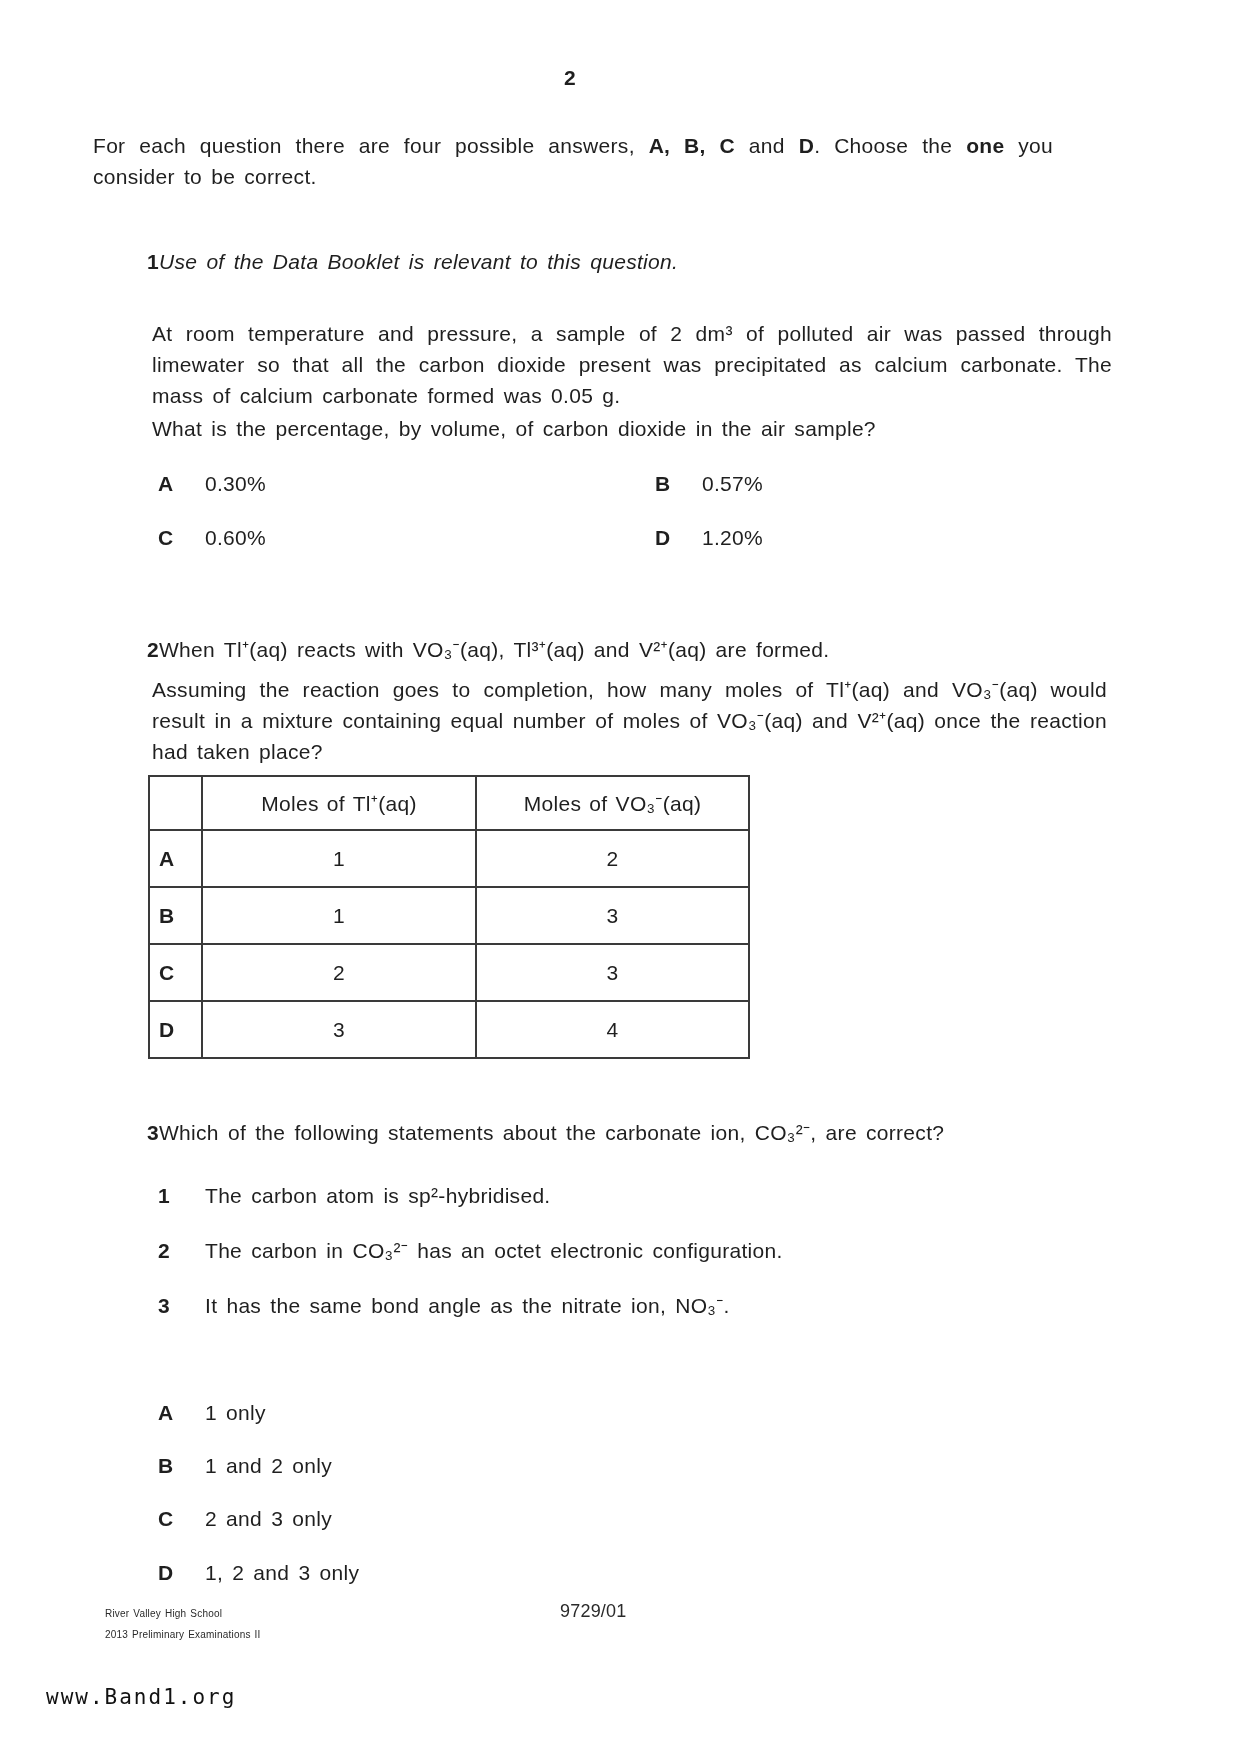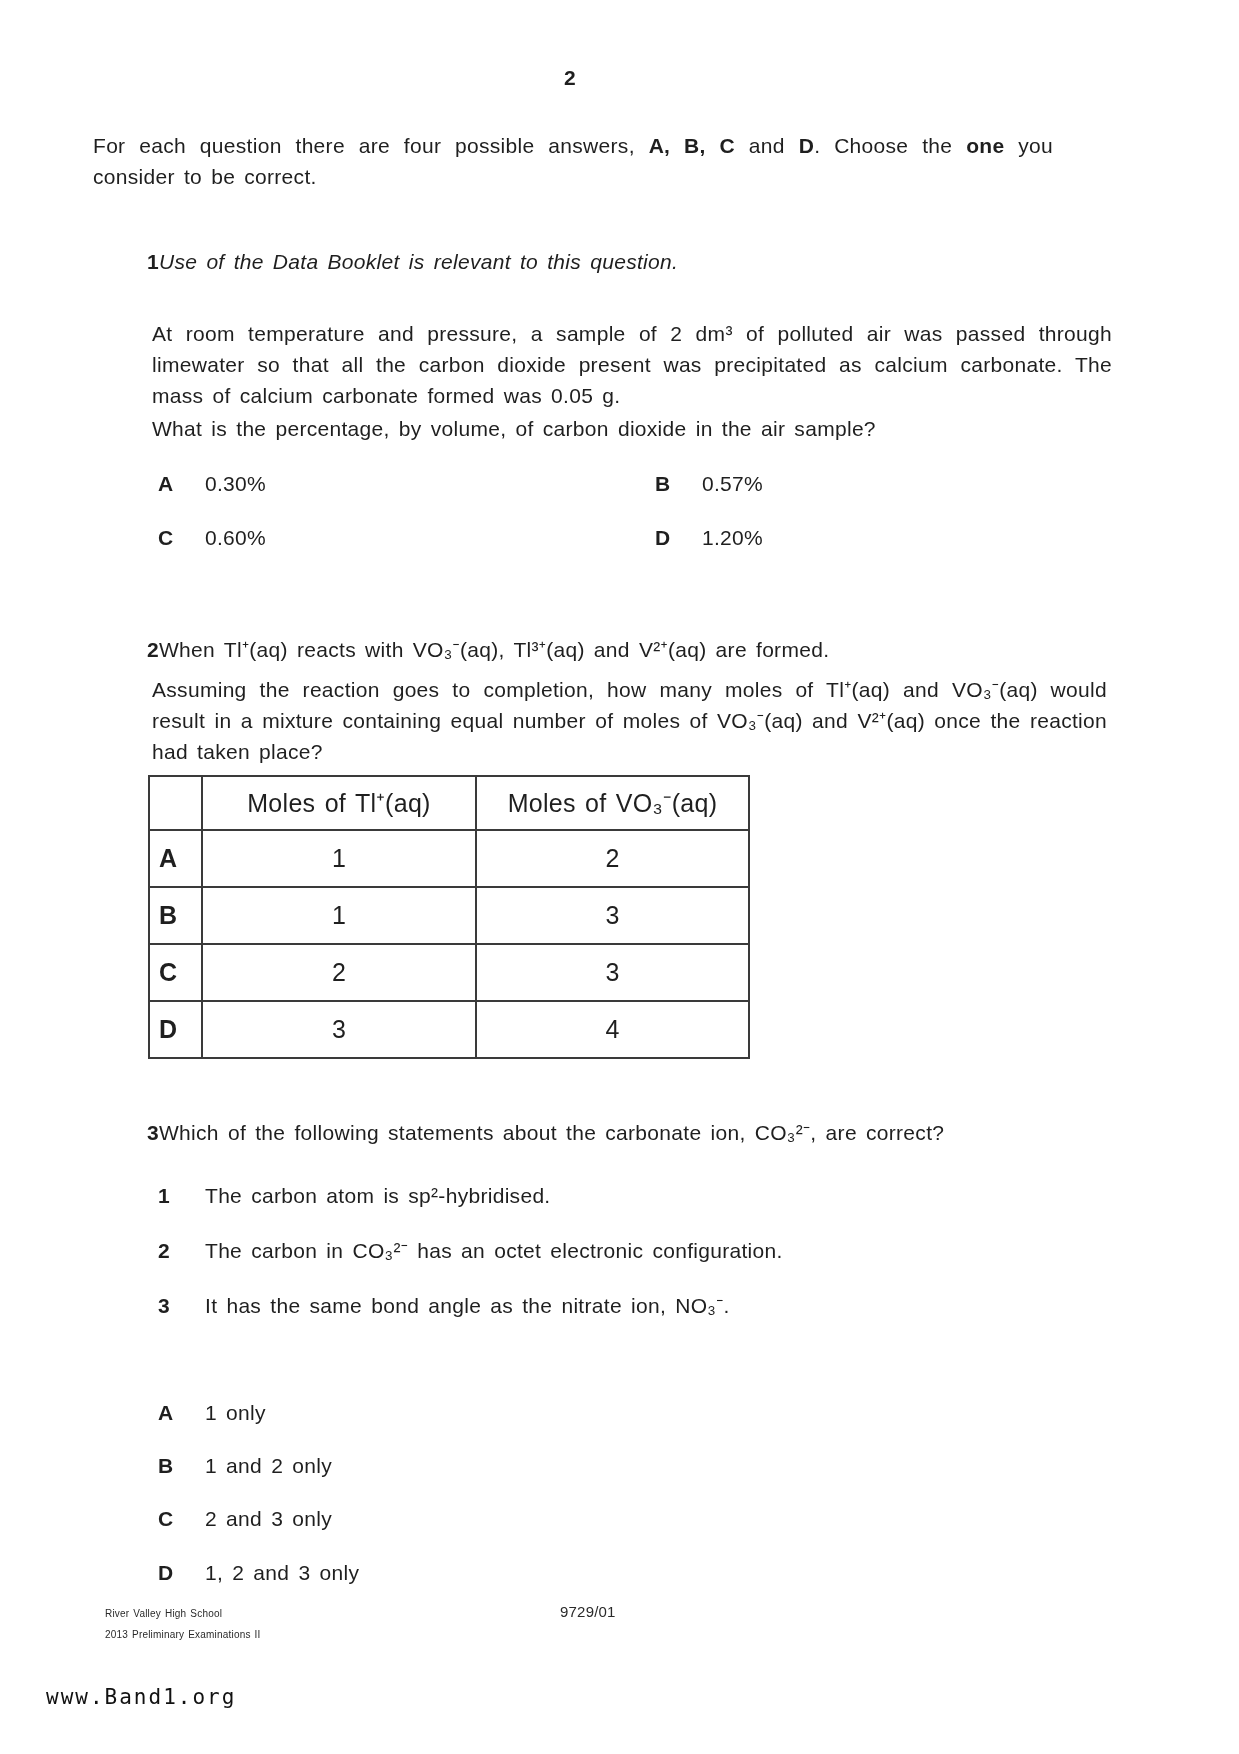--- a/index.html
+++ b/index.html
@@ -28,21 +28,21 @@
   .w1{width:960px;}
   .w2{width:955px;}
   .oneline{white-space:nowrap;}
   .opt{position:absolute;white-space:nowrap;}
   .opt-letter{display:inline-block;width:47px;font-weight:bold;}
   .stmt{position:absolute;left:158px;white-space:nowrap;}
   .stmt-num{display:inline-block;width:47px;font-weight:bold;}
   table.q2-table{
     position:absolute;left:148px;top:775px;
     border-collapse:collapse;
-    font-size:25px;letter-spacing:0.3px;word-spacing:2px;
+    font-size:21px;letter-spacing:0.3px;word-spacing:2px;
   }
   table.q2-table td{
     border:2px solid #3a3a3a;
     text-align:center;vertical-align:middle;
     padding:0;
   }
   table.q2-table td.letter-cell{
     text-align:left;padding-left:9px;font-weight:bold;
   }
   table.q2-table .hdr td{height:52px;}
@@ -50,21 +50,21 @@
   td.c1{width:42px;}
   td.c2{width:272px;}
   td.c3{width:271px;margin-left:12px;}
   .footer-left{
     position:absolute;left:105px;top:1603px;
     font-size:10px;line-height:21px;letter-spacing:0.2px;word-spacing:1px;
     color:#2a2a2a;
   }
   .footer-code{
     position:absolute;left:560px;top:1601px;
-    font-size:15px;line-height:21px;letter-spacing:0.2px;
+    font-size:18px;line-height:21px;letter-spacing:0.2px;
     color:#2a2a2a;
   }
   .watermark{
     position:absolute;left:46px;top:1682px;
     font-family:"DejaVu Sans Mono",monospace;
     font-size:21px;letter-spacing:2px;
     color:#111;
   }
 </style>
 </head>

